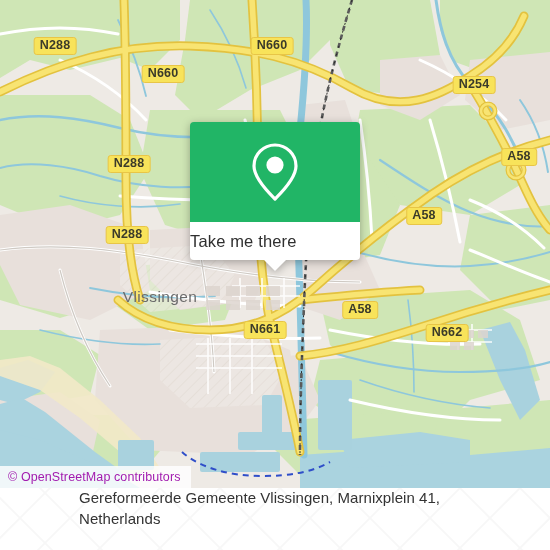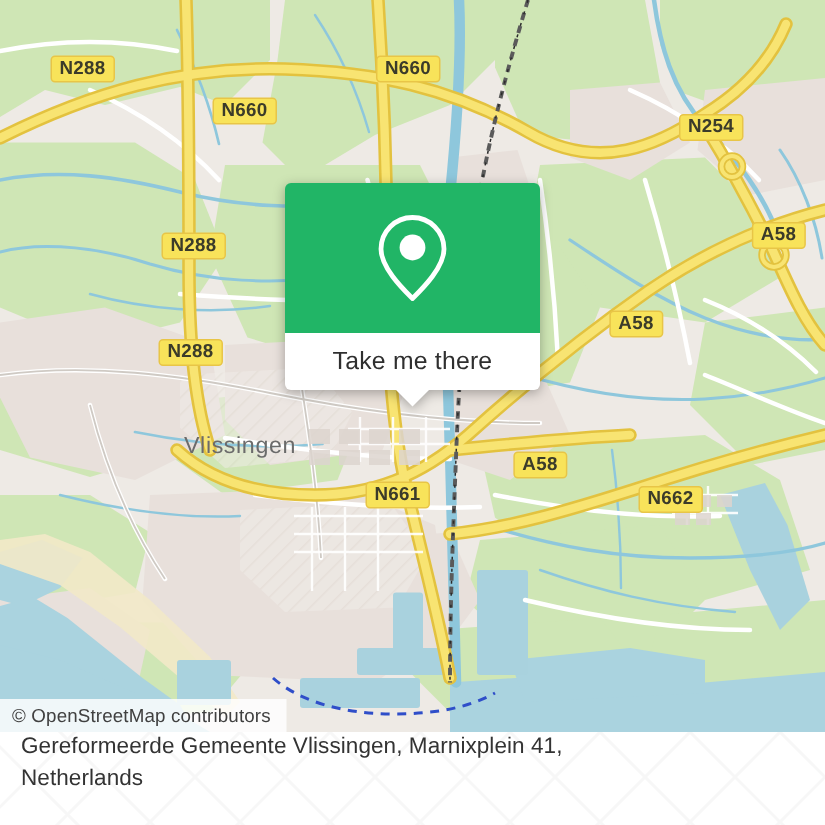--- a/index.html
+++ b/index.html
@@ -12,36 +12,36 @@
 
   
   .map{position:absolute;left:0;top:0;width:550px;height:488px;overflow:hidden;background:#e9e4df;}
   .map-svg{position:absolute;left:0;top:0;width:550px;height:488px;display:block;}
 
   
   .attrib{
     position:absolute;left:0;bottom:0;
     background:rgba(255,255,255,.82);
     padding:4px 10px 4px 8px;
-    font-size:12.5px;color:#404040;letter-spacing:.1px;
+    font-size:12.5px;color:#a21caf;letter-spacing:.1px;
     line-height:14px;white-space:nowrap;
   }
 
   
   .callout{
     position:absolute;left:190px;top:122px;width:170px;
     filter:drop-shadow(0 2px 4px rgba(0,0,0,.30));
   }
   .callout-head{
     background:#21b566;border-radius:4px 4px 0 0;
     height:100px;display:flex;align-items:center;justify-content:center;
   }
   .callout-foot{
     background:#ffffff;border-radius:0 0 4px 4px;
-    height:38px;display:flex;align-items:center;justify-content:center;
+    height:38px;display:flex;align-items:center;justify-content:flex-start;
     position:relative;
   }
   .callout-foot .label{
     font-size:16.5px;color:#2f2f2f;letter-spacing:.15px;
   }
   .tail{
     position:absolute;left:50%;bottom:-11px;margin-left:-11px;
     width:0;height:0;
     border-left:11px solid transparent;
     border-right:11px solid transparent;
@@ -49,21 +49,21 @@
   }
 
   
   .footer{
     position:absolute;left:0;top:488px;width:550px;height:62px;
     background:#ffffff;overflow:hidden;
   }
   .footer-wm{position:absolute;left:0;top:0;width:550px;height:62px;opacity:.5;}
   .footer-inner{
     position:relative;height:50px;display:flex;align-items:center;
-    justify-content:flex-start;padding:0 14px 11px 14px;box-sizing:border-box;
+    justify-content:center;padding:0 14px 11px 14px;box-sizing:border-box;
   }
   .addr{
     font-size:15px;line-height:21px;color:#333333;max-width:392px;
     letter-spacing:.05px;
   }
   .brand{display:flex;align-items:center;gap:2px;}
   .brand-word{
     font-size:30px;color:#232323;letter-spacing:-.6px;
     font-family:"DejaVu Sans","Liberation Sans",sans-serif;font-weight:400;
   }

